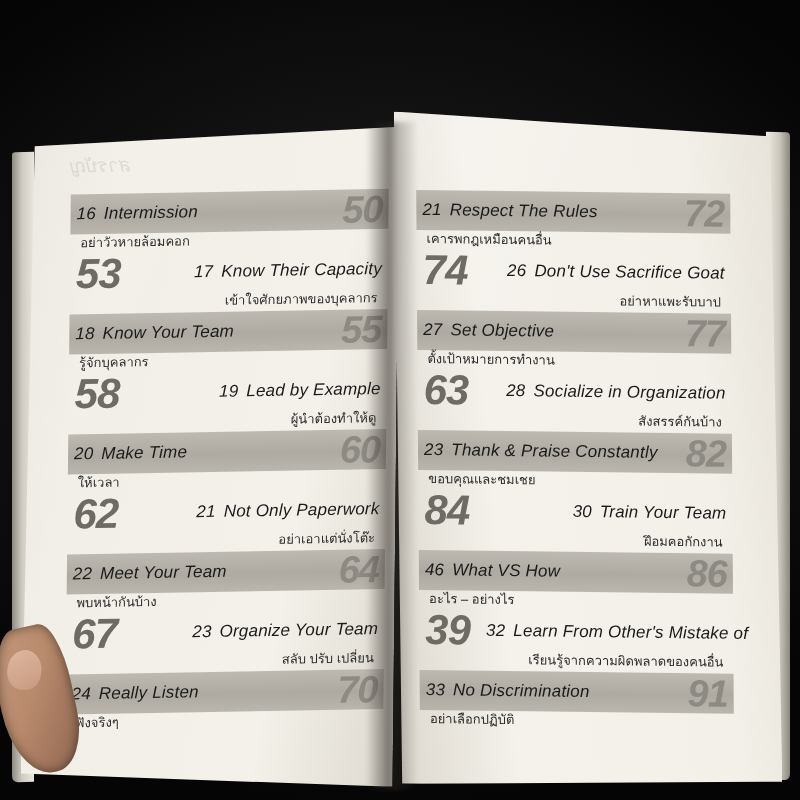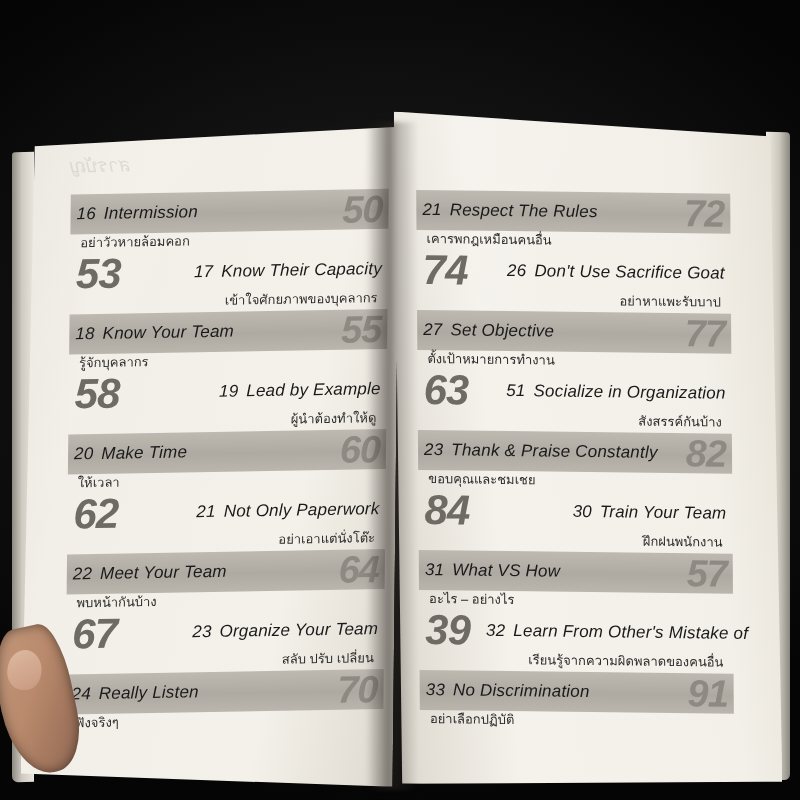--- a/index.html
+++ b/index.html
@@ -357,21 +357,21 @@
             <span style="flex:1"></span>
             <span class="pagenum">77</span>
           </div>
           <div class="sub left">ตั้งเป้าหมายการทำงาน</div>
         </div>
 
         <div class="entry plain">
           <div class="row">
             <span class="pagenum big">63</span>
             <span style="flex:1"></span>
-            <span class="title">51</span>
+            <span class="title">28</span>
             <span class="title">Socialize in Organization</span>
           </div>
           <div class="sub right">สังสรรค์กันบ้าง</div>
         </div>
 
         <div class="entry">
           <div class="band"></div>
           <div class="row">
             <span class="title">23</span>
             <span class="title">Thank &amp; Praise Constantly</span>
@@ -381,30 +381,30 @@
           <div class="sub left">ขอบคุณและชมเชย</div>
         </div>
 
         <div class="entry plain">
           <div class="row">
             <span class="pagenum big">84</span>
             <span style="flex:1"></span>
             <span class="title">30</span>
             <span class="title">Train Your Team</span>
           </div>
-          <div class="sub right">ฝึกฝนพนักงาน</div>
-        </div>
-
-        <div class="entry">
-          <div class="band"></div>
-          <div class="row">
-            <span class="title">31</span>
+          <div class="sub right">ฝึอมคอกักงาน</div>
+        </div>
+
+        <div class="entry">
+          <div class="band"></div>
+          <div class="row">
+            <span class="title">46</span>
             <span class="title">What VS How</span>
             <span style="flex:1"></span>
-            <span class="pagenum">57</span>
+            <span class="pagenum">86</span>
           </div>
           <div class="sub left">อะไร – อย่างไร</div>
         </div>
 
         <div class="entry plain">
           <div class="row">
             <span class="pagenum big">39</span>
             <span style="flex:1"></span>
             <span class="title">32</span>
             <span class="title">Learn From Other's Mistake of</span>

